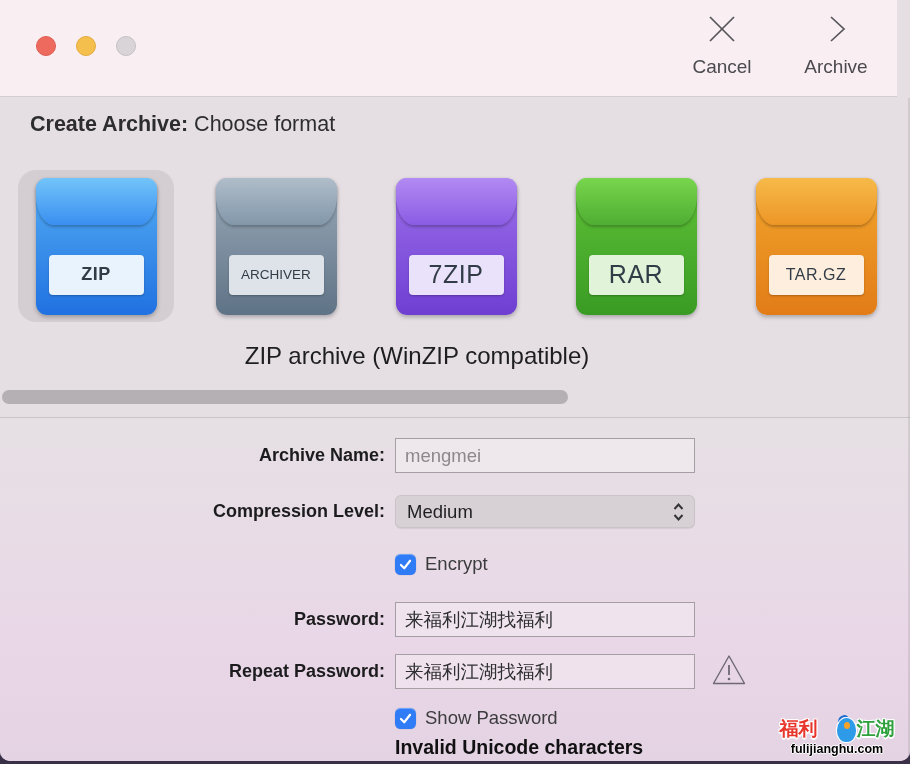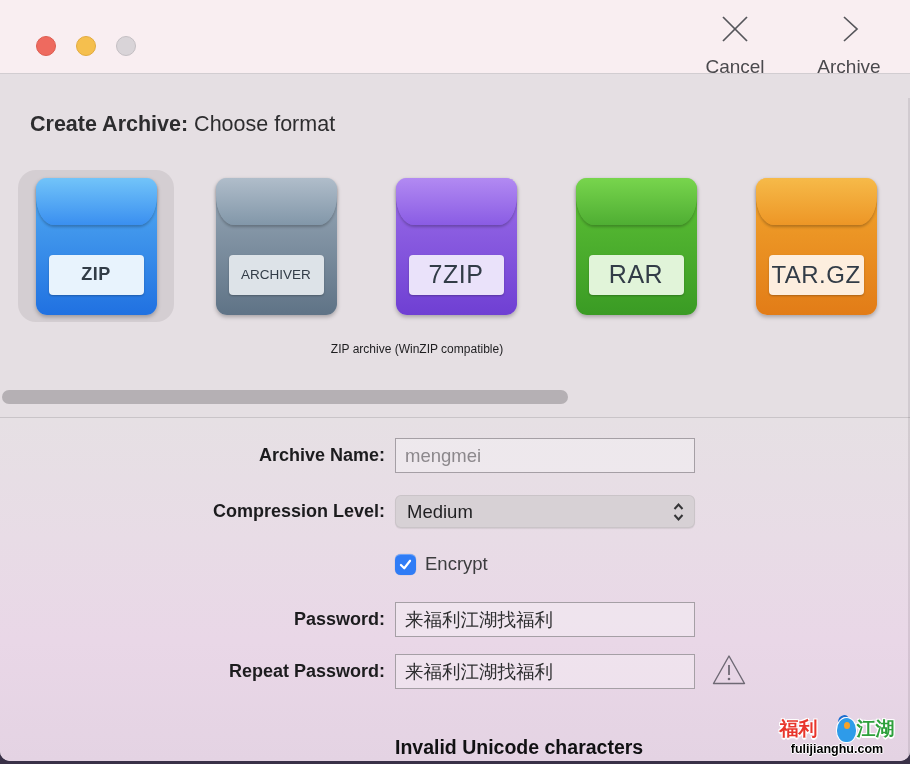--- a/index.html
+++ b/index.html
@@ -9,21 +9,21 @@
     font-family:"Liberation Sans","DejaVu Sans",sans-serif;
     overflow:hidden;
   }
   #window {
     position:relative; width:910px; height:761px;
     border-radius:0 0 10px 10px; overflow:hidden;
     background:#e5dfe3;
   }
   
   .toolbar {
-    position:absolute; top:0; left:0; right:0; height:74px;
+    position:absolute; top:0; left:0; right:13px; height:97px;
     background:#f9eef1; border-bottom:1px solid #d2cdd1;
   }
   .traffic { position:absolute; top:36px; left:36px; display:flex; gap:20px; }
   .light { width:20px; height:20px; border-radius:50%; }
   .light.red    { background:#ee6a5f; border:1px solid #dd5d50; }
   .light.yellow { background:#f5bf4e; border:1px solid #e3ab3e; }
   .light.gray   { background:#d9d4d8; border:1px solid #c4bfc3; }
   .tb-buttons { position:absolute; top:10px; right:18px; display:flex; gap:28px; }
   .tb-btn { display:flex; flex-direction:column; align-items:center; width:86px; cursor:default; }
   .tb-btn svg { width:42px; height:42px; }
@@ -51,24 +51,24 @@
     position:absolute; left:13px; right:13px; bottom:20px; height:40px;
     background:var(--labelbg); border-radius:4px;
     display:flex; align-items:center; justify-content:center;
     color:#323c47; box-shadow:0 1px 2px rgba(0,0,0,.25);
     font-weight:600; letter-spacing:.5px;
   }
   .fs-zip .env-label   { font-size:18px; }
   .fs-arch .env-label  { font-size:13.5px; letter-spacing:0; font-weight:500;}
   .fs-7zip .env-label  { font-size:25px; font-weight:500;}
   .fs-rar .env-label   { font-size:25px; font-weight:500;}
-  .fs-targz .env-label { font-size:24px; font-weight:500;}
+  .fs-targz .env-label { font-size:16px; font-weight:500;}
   
   .format-desc { position:absolute; top:342px; left:0; width:834px; text-align:center;
-                 font-size:12px; color:#1e1e20; }
+                 font-size:24px; color:#1e1e20; }
   .hscrollbar { position:absolute; top:390px; left:2px; width:566px; height:14px;
                 border-radius:7px; background:#b5b0b4; }
   .divider { position:absolute; top:417px; left:0; width:910px; height:1px; background:#c9c4c8; }
   
   .form-bg { position:absolute; top:418px; left:0; width:910px; height:343px;
              background:linear-gradient(180deg,#e6e0e4 0%, #e8dce6 35%, #e9d7e7 65%, #e4d3e3 100%); }
   .edge-right { position:absolute; top:98px; right:0; width:2px; bottom:0; background:rgba(95,85,95,.14); }
   .row { position:absolute; left:0; width:910px; display:flex; align-items:center; }
   .flabel { width:385px; text-align:right; font-size:18px; font-weight:600; color:#1c1c1e; flex:none; }
   .control { margin-left:10px; }
@@ -215,20 +215,29 @@
   </div>
 
   <div class="warn-icon">
     <svg width="36" height="34" viewBox="0 0 36 34">
       <path d="M18 3 L33.5 30.5 L2.5 30.5 Z" fill="none" stroke="#6e6974" stroke-width="1.4" stroke-linejoin="round"></path>
       <line x1="18" y1="12" x2="18" y2="22" stroke="#6e6974" stroke-width="1.8"></line>
       <circle cx="18" cy="26" r="1.3" fill="#6e6974"></circle>
     </svg>
   </div>
 
+  <div class="row" style="top:707px;height:22px">
+    <span class="flabel"></span>
+    <div class="checkbox control">
+      <svg width="15" height="15" viewBox="0 0 18 18" style="visibility: visible;">
+        <polyline points="3.5,9.5 7.5,13.5 14.5,4.5" fill="none" stroke="#fff" stroke-width="2.6" stroke-linecap="round" stroke-linejoin="round"></polyline>
+      </svg>
+    </div>
+    <span class="cb-label">Show Password</span>
+  </div>
 
   <div class="warn-text">Invalid Unicode characters</div>
 
   <div class="watermark">
     <div class="wm-row1">
       <span class="wm-cn wm-red">福利</span>
       <span class="wm-mouse">
         <svg class="wm-cable" width="14" height="12" viewBox="0 0 14 12">
           <path d="M2 11 C2 3, 11 2, 11 8" fill="none" stroke="#1d6fd0" stroke-width="2.2" stroke-linecap="round"></path>
         </svg>

